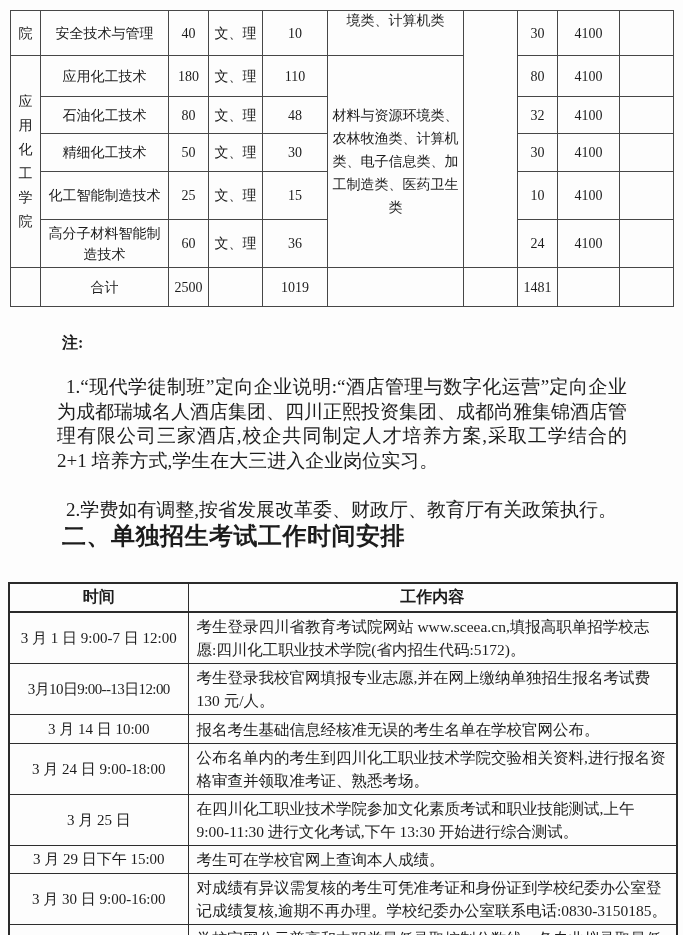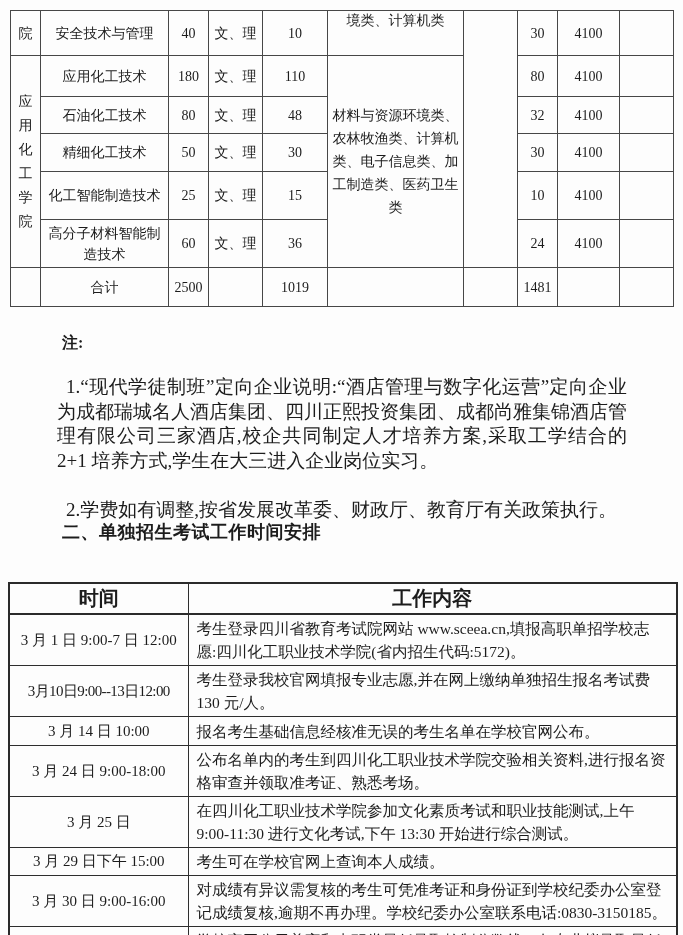--- a/index.html
+++ b/index.html
@@ -32,32 +32,32 @@
   .plan-table .r7{height:39px;}
   .plan-table td.cat-top{vertical-align:top;padding-top:0;line-height:20px;}
   .plan-table td.cat-group{line-height:23px;padding:0 1px;}
   .v-text{display:block;width:16px;margin:0 auto;word-break:break-all;line-height:24px;text-align:center;}
 
   
   .note-label{position:absolute;left:62px;top:333px;margin:0;font-size:16px;font-weight:bold;}
   .note-para{position:absolute;left:53px;width:570px;margin:4px;font-size:19px;line-height:24.5px;text-align:justify;text-indent:9px;}
   .p1{top:371px;}
   .p2{top:494px;}
-  .section-heading{position:absolute;left:62px;top:520px;margin:0;font-size:18px;font-weight:bold;letter-spacing:0.5px;}
+  .section-heading{position:absolute;left:62px;top:520px;margin:0;font-size:24px;font-weight:bold;letter-spacing:0.5px;}
 
   
   .schedule-table{
     position:absolute;left:8px;top:582px;width:668px;
     font-size:15.5px;
     border:2px solid #2b2b2b;
   }
   .schedule-table th,
   .schedule-table td{border:1px solid #2e2e2e;overflow:hidden;}
   .schedule-table th{
-    height:25px;font-size:20px;font-weight:bold;text-align:center;
+    height:25px;font-size:16px;font-weight:bold;text-align:center;
     border-bottom:2px solid #2b2b2b;
   }
   .schedule-table td.time{
     text-align:center;vertical-align:middle;font-size:15px;padding:0 0;white-space:nowrap;
   }
   .schedule-table td.time.tight{letter-spacing:-0.6px;}
   .schedule-table td.content{
     text-align:left;vertical-align:middle;padding:2px 8px;line-height:23px;
   }
   .schedule-table .sr1{height:50px;}

